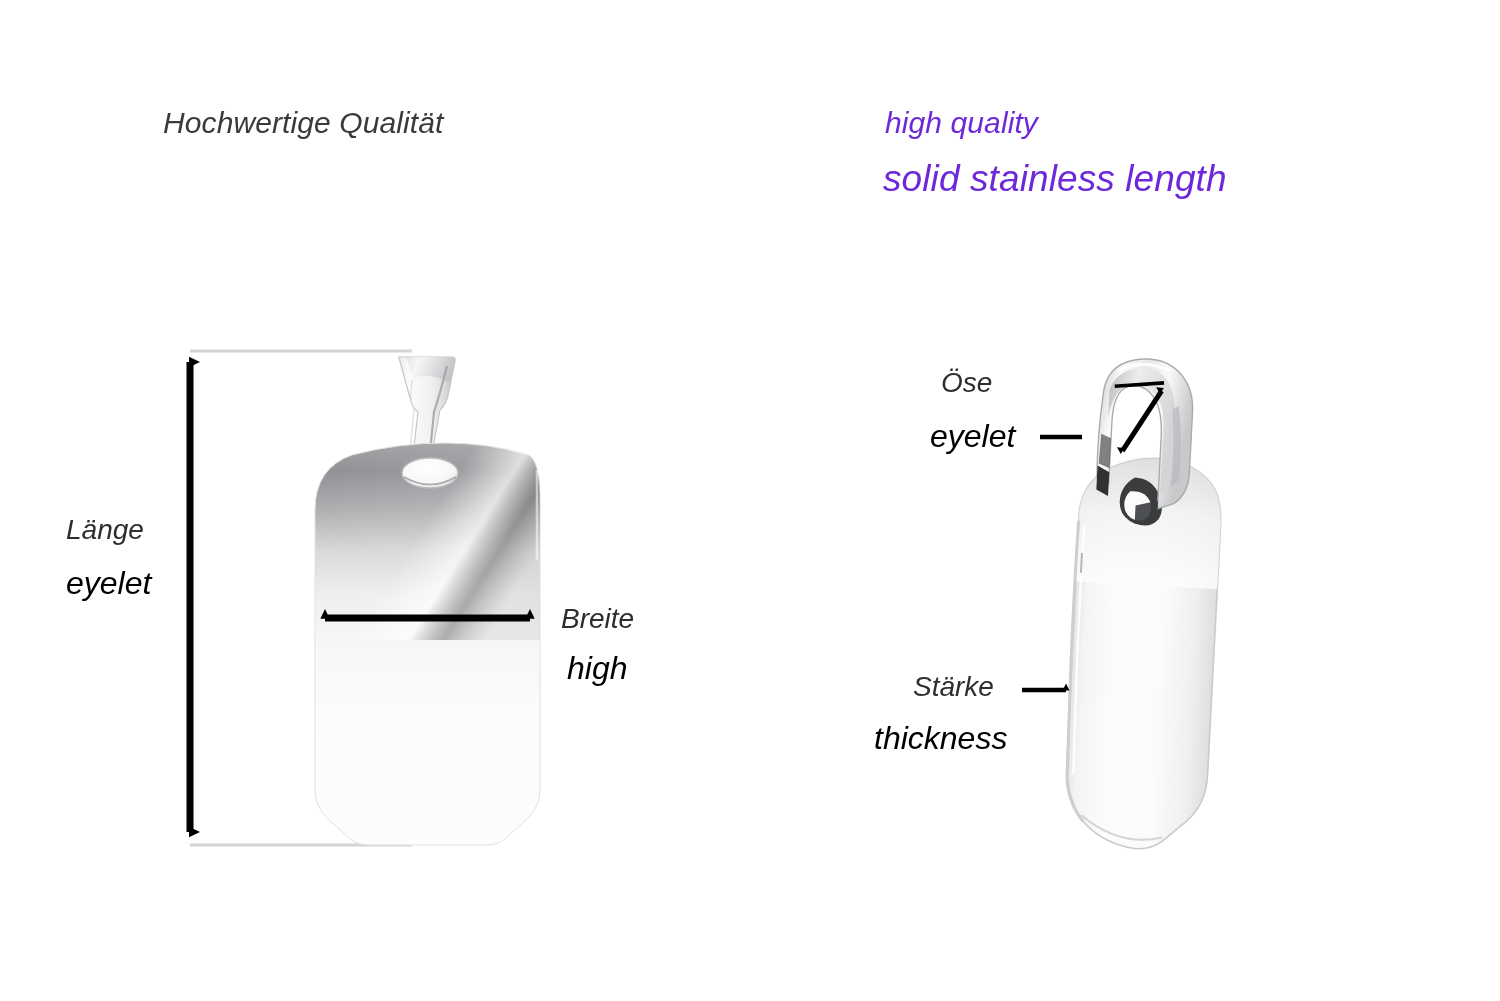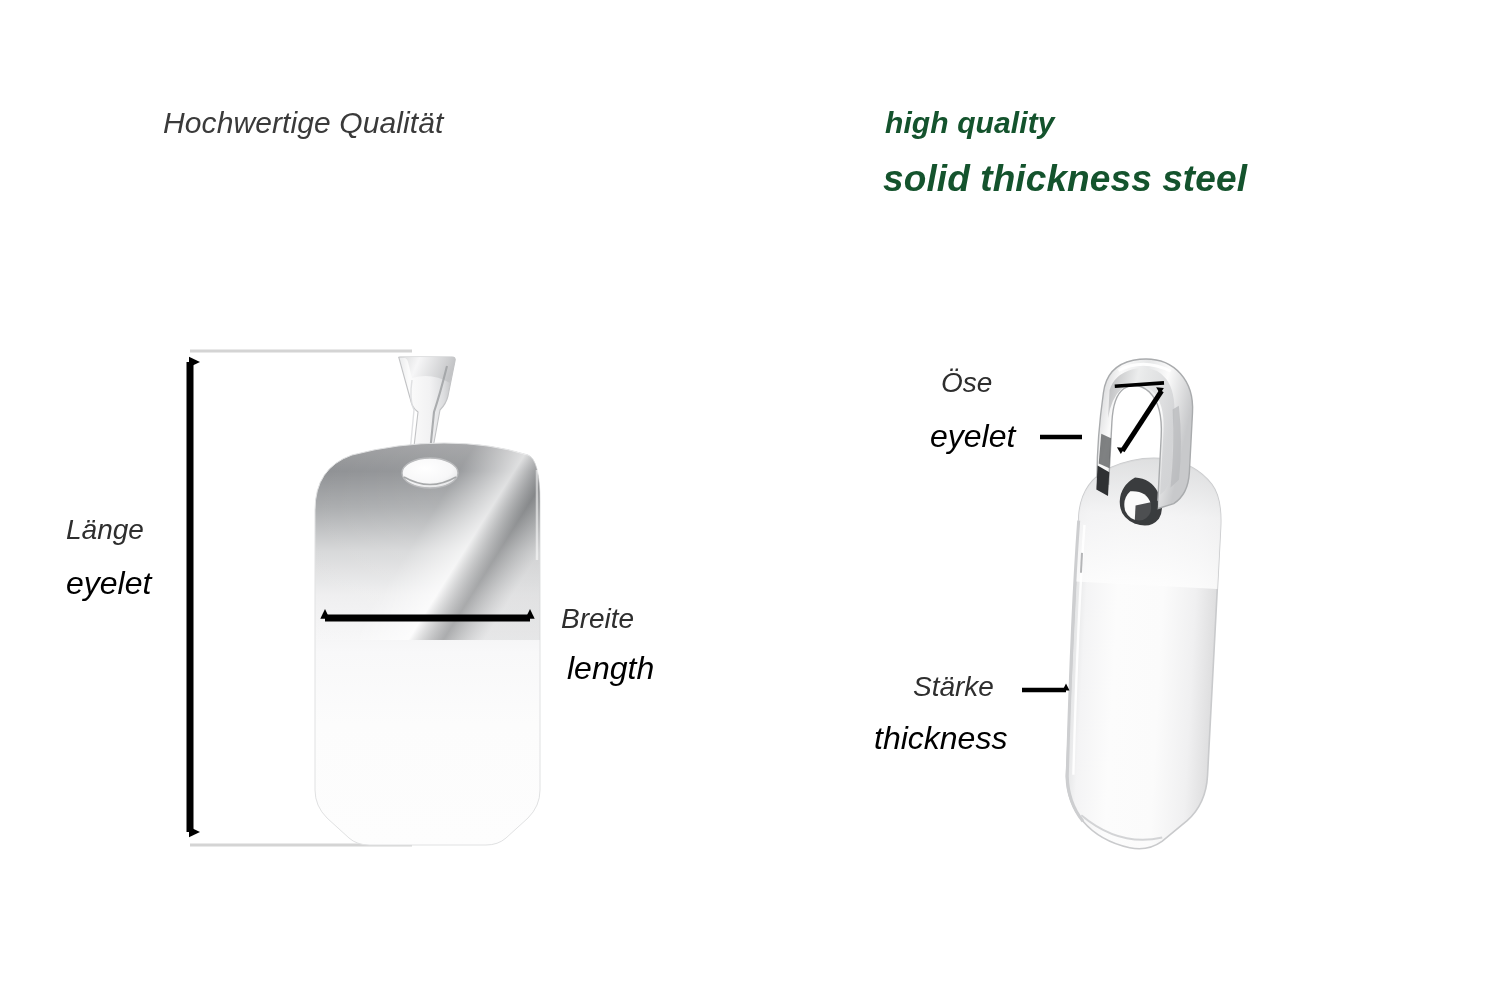--- a/index.html
+++ b/index.html
@@ -32,21 +32,21 @@
   }
   .hdr-sub {
     font-size: 30px;
     letter-spacing: 0.1px;
   }
   .hdr-main {
     font-size: 37px;
     letter-spacing: 0.1px;
   }
   .dark { color: #3a3a3a; }
-  .light { color: #14532d; font-weight: bold; }
+  .light { color: #6d28d9; }
 
   .lbl {
     position: absolute;
     font-style: italic;
     white-space: nowrap;
     line-height: 1.0;
   }
   .lbl-de {
     font-size: 28px;
     color: #2e2e2e;
@@ -82,21 +82,21 @@
   }
 </style>
 </head>
 <body>
 
 <div class="stage">
 
   <div class="hdr hdr-sub dark" id="hdr-de-sub">Hochwertige Qualität</div>
 
   <div class="hdr hdr-sub light" id="hdr-en-sub">high quality</div>
-  <div class="hdr hdr-main light" id="hdr-en-main">solid thickness steel</div>
+  <div class="hdr hdr-main light" id="hdr-en-main">solid stainless length</div>
 
   <svg class="art" viewBox="0 0 1500 1001" xmlns="http://www.w3.org/2000/svg">
     <defs>
 
       <linearGradient id="tagFront" x1="0" y1="0" x2="0" y2="1">
         <stop offset="0.00" stop-color="#9fa0a2"></stop>
         <stop offset="0.07" stop-color="#8e9093"></stop>
         <stop offset="0.16" stop-color="#a9abad"></stop>
         <stop offset="0.27" stop-color="#d6d7d8"></stop>
         <stop offset="0.38" stop-color="#eeeeef"></stop>
@@ -309,21 +309,21 @@
       <line x1="1040" y1="437" x2="1082" y2="437" stroke="#000000" stroke-width="4.5"></line>
 
       <line x1="1022" y1="690" x2="1066" y2="690" stroke="#000000" stroke-width="4.5" marker-end="url(#ahTiny)"></line>
     </g>
   </svg>
 
   <div class="lbl lbl-de" id="lbl-laenge">Länge</div>
   <div class="lbl lbl-en" id="lbl-length">eyelet</div>
 
   <div class="lbl lbl-de" id="lbl-breite">Breite</div>
-  <div class="lbl lbl-en" id="lbl-width">length</div>
+  <div class="lbl lbl-en" id="lbl-width">high</div>
 
   <div class="lbl lbl-de" id="lbl-oese">Öse</div>
   <div class="lbl lbl-en" id="lbl-eyelet">eyelet</div>
 
   <div class="lbl lbl-de" id="lbl-staerke">Stärke</div>
   <div class="lbl lbl-en" id="lbl-thick">thickness</div>
 
 </div>
 
 </body></html>

